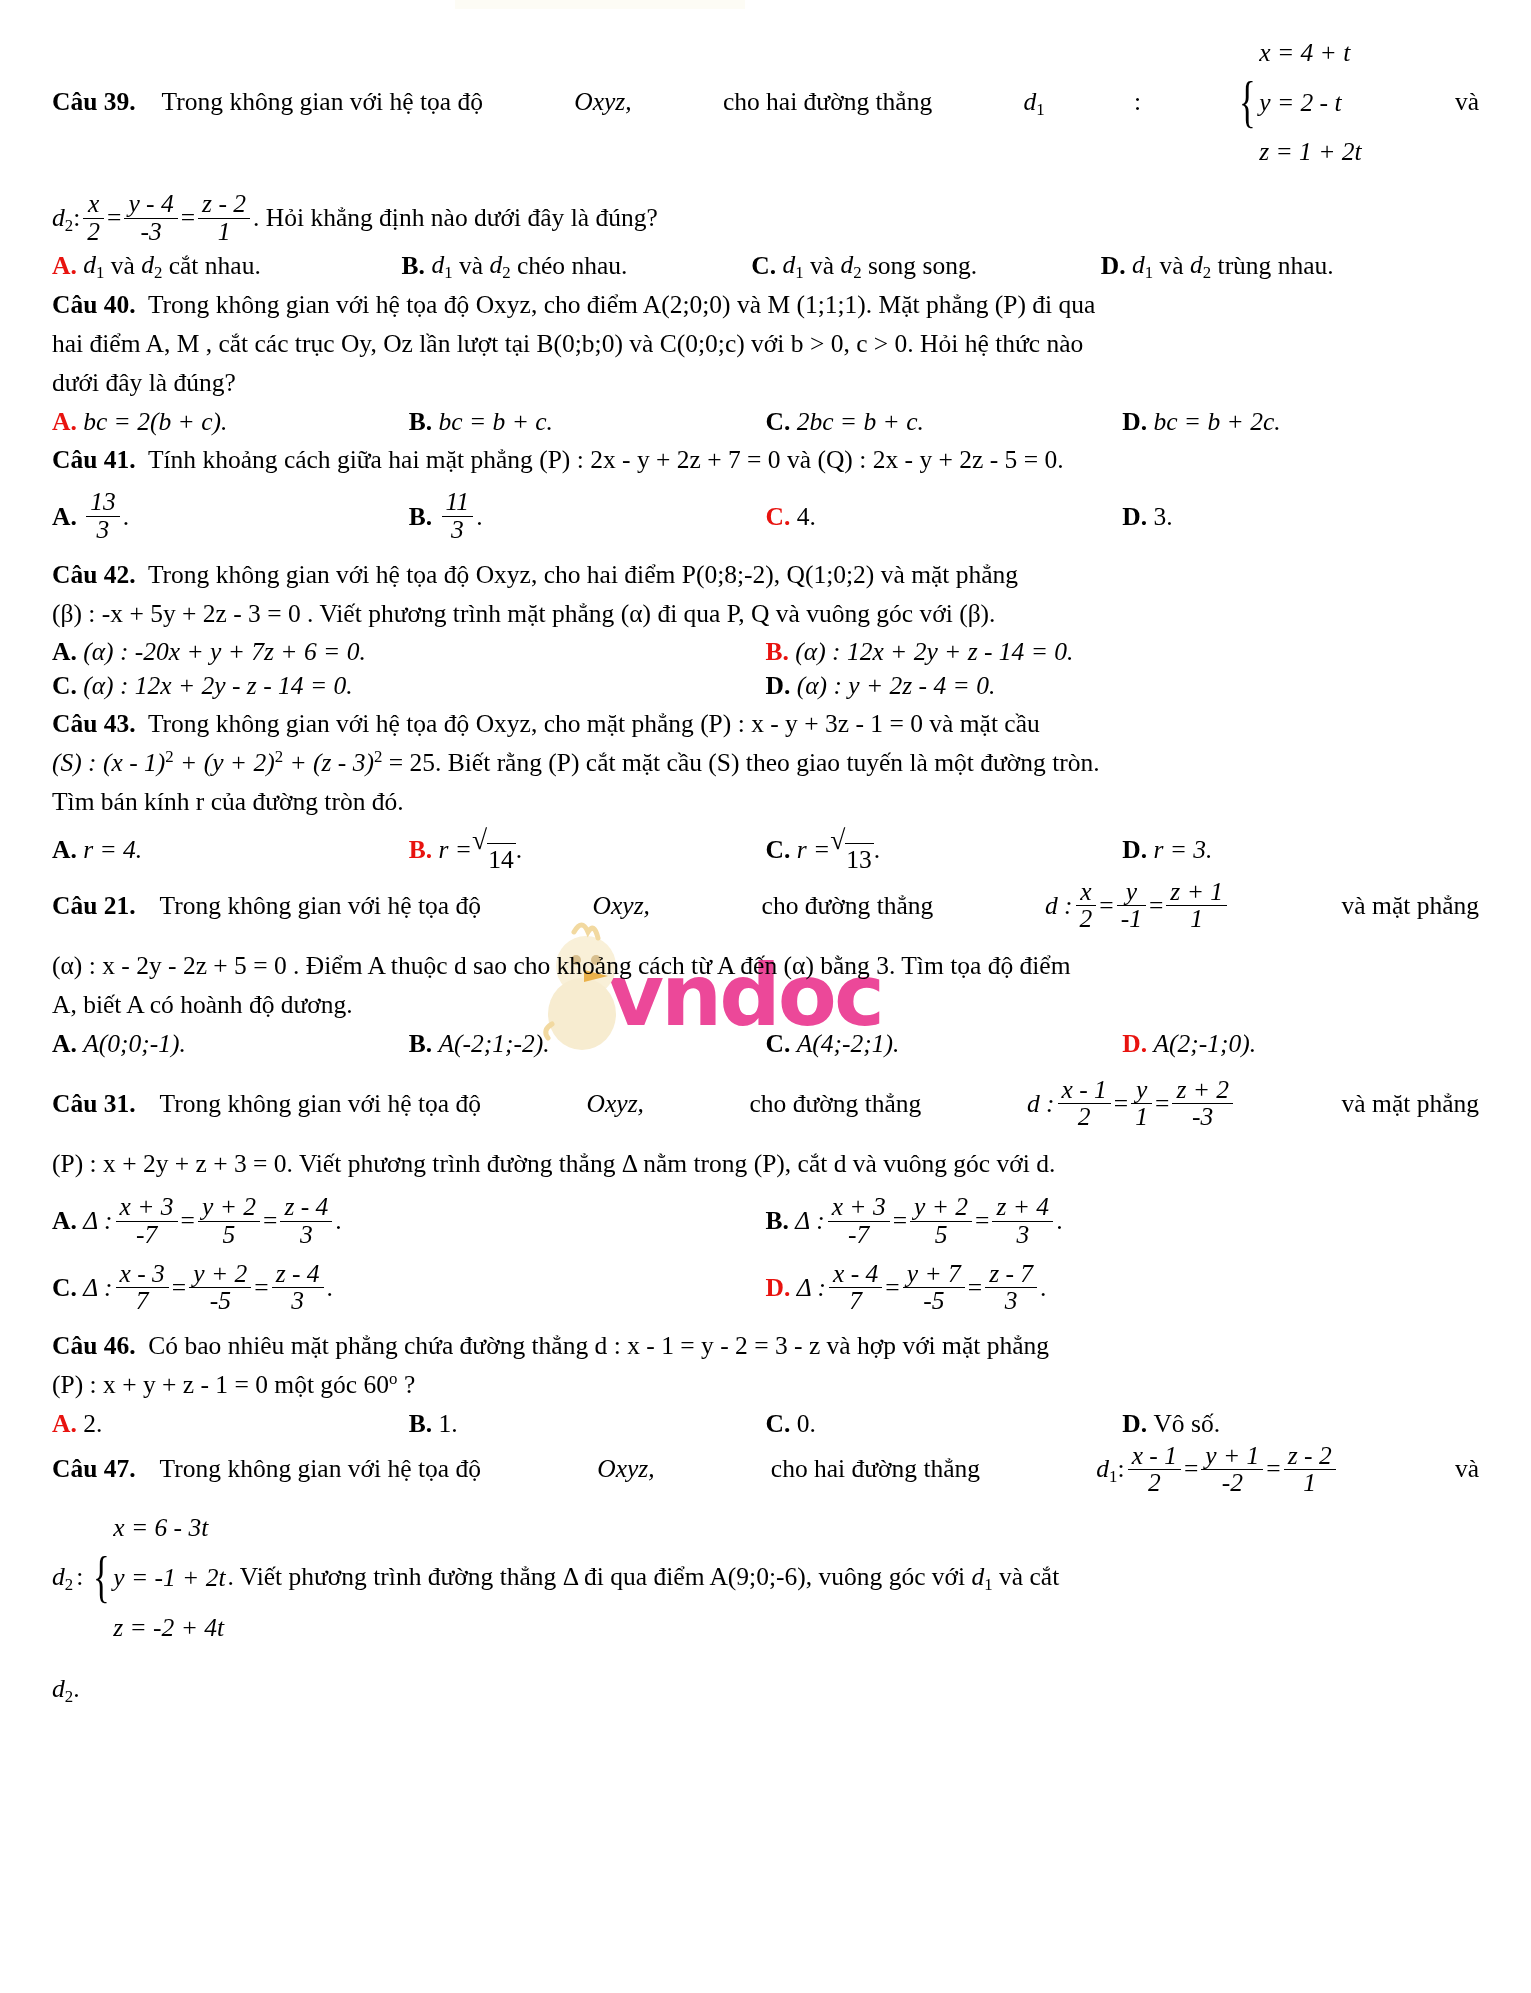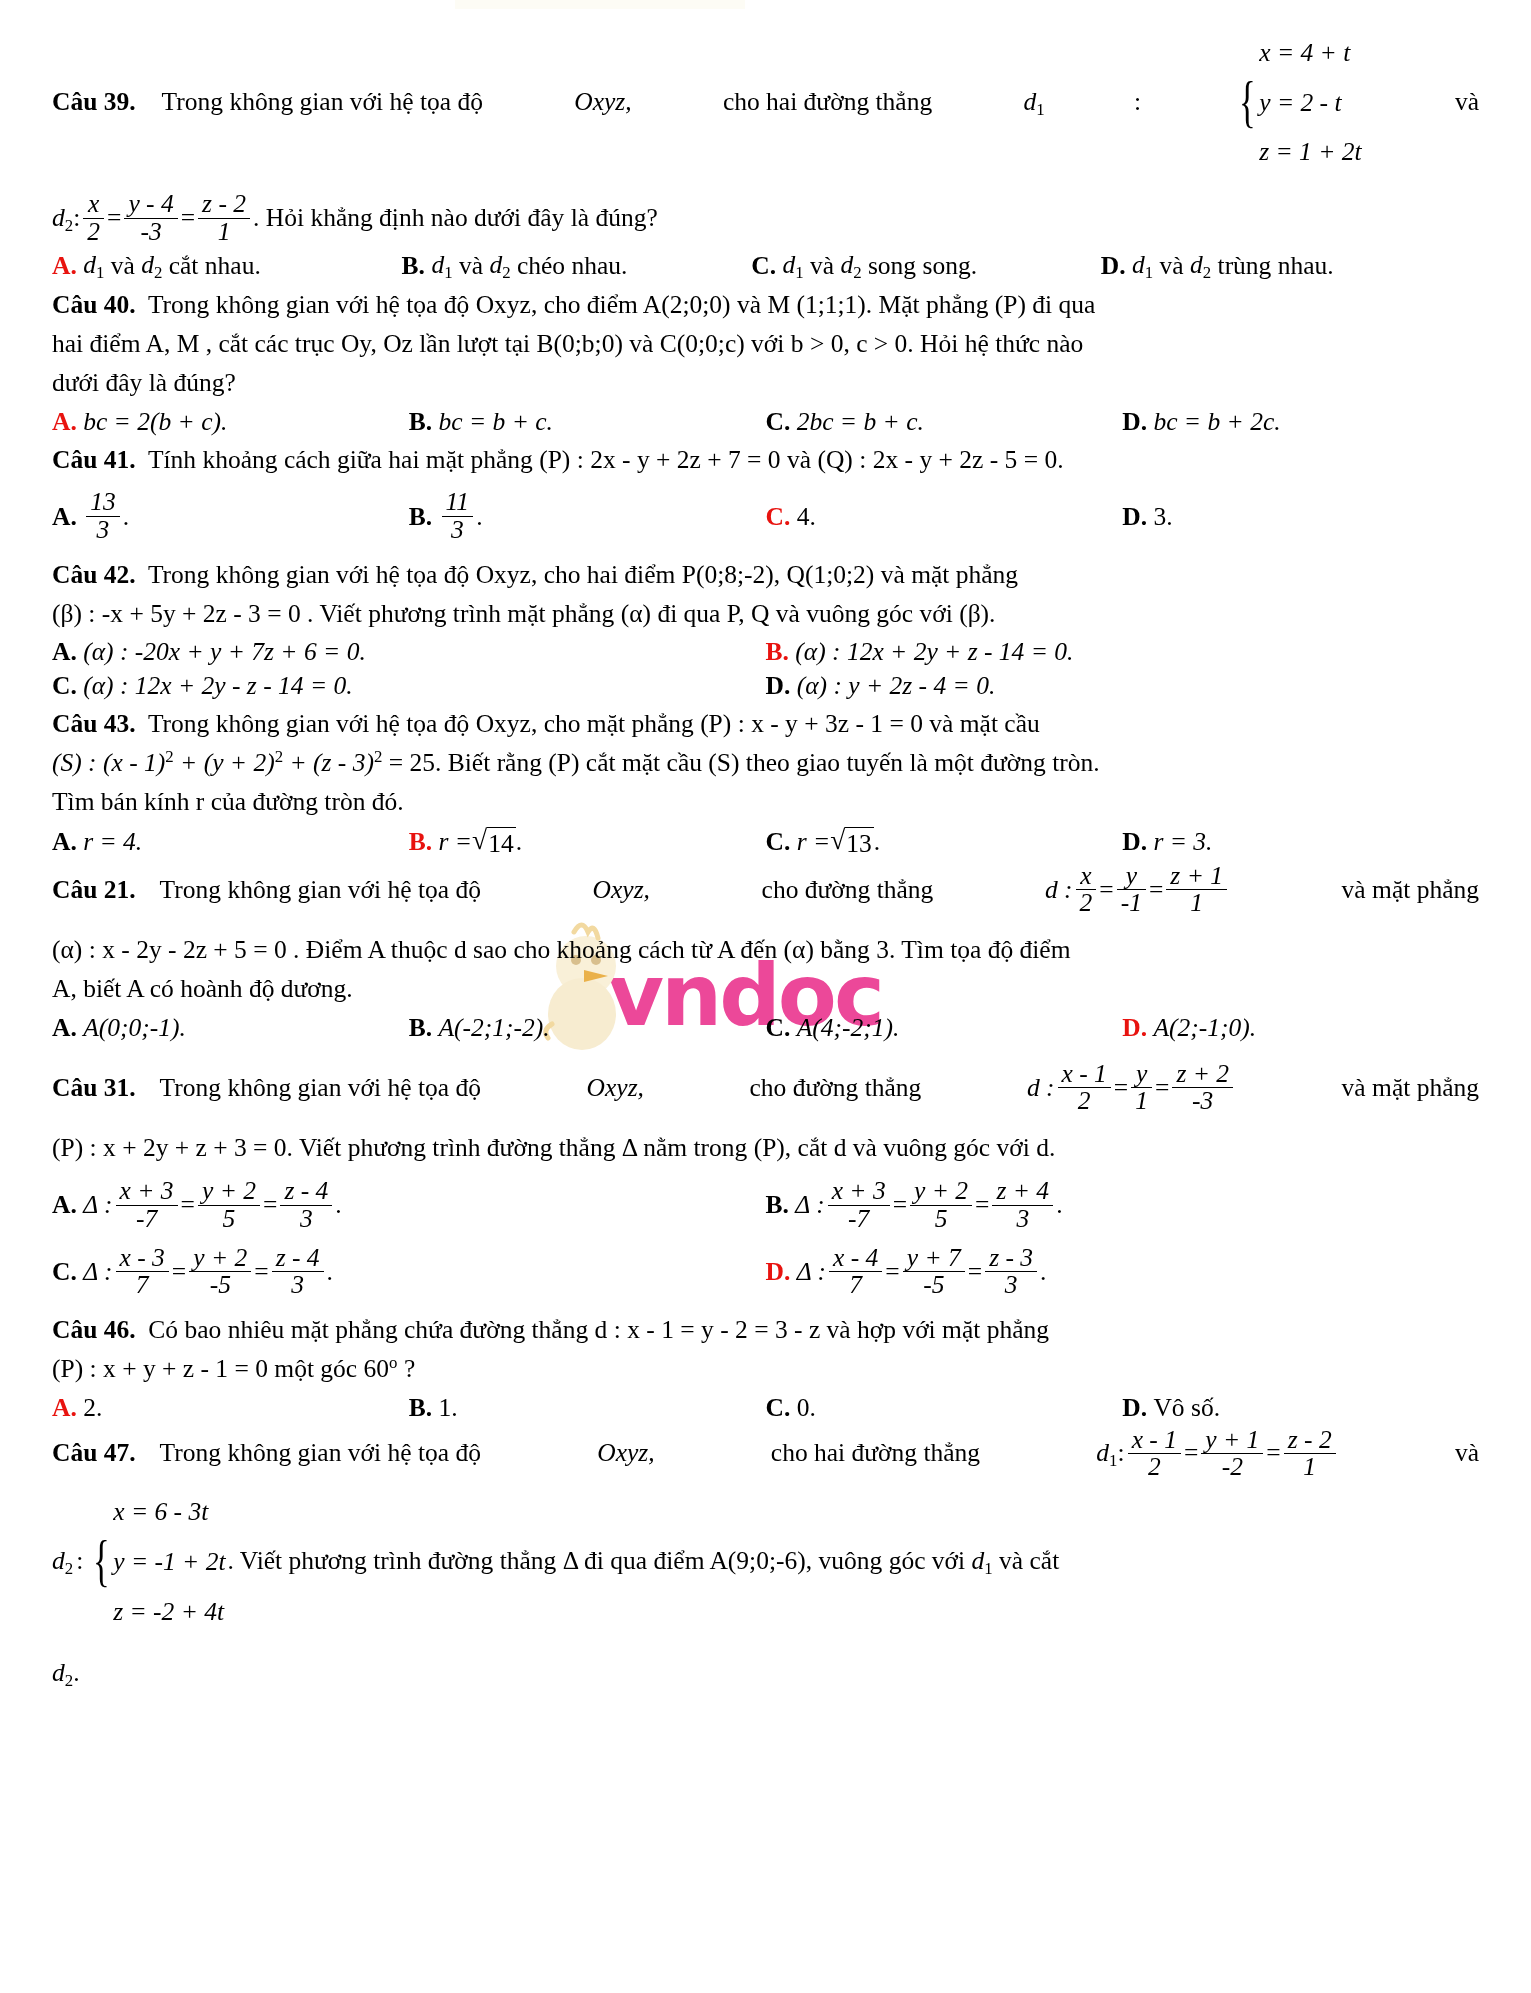--- a/index.html
+++ b/index.html
@@ -68,21 +68,21 @@
     margin:0 2px;
   }
   .brace{
     font-size:2.2em; line-height:0.8; font-weight:300;
     transform:scaleX(0.62); display:inline-block; margin-right:-2px;
   }
   .sys-rows{ display:inline-flex; flex-direction:column; font-style:italic; line-height:1.95; }
 
   .sqrt{ display:inline-flex; align-items:flex-start; }
   .sqrt .rad{ font-size:1.08em; line-height:1; }
-  .sqrt .bar{ border-top:1.4px solid #000; padding:1px 2px 0 1px; margin-top:1px; }
+  .sqrt .bar{ border-top:1.4px solid #000; padding:1px 2px 0 1px; margin-top:17px; }
 
   .spacer-sm{ height:6px; }
   .spacer-md{ height:14px; }
 </style>
 </head>
 <body>
 
 <div class="page">
 
   <div class="top-smear"></div>
@@ -350,21 +350,21 @@
         <span class="ital">Δ :</span>
         <span class="frac">
             <span class="num">x - 4</span>
             <span class="den">7</span>
           </span>=
         <span class="frac">
             <span class="num">y + 7</span>
             <span class="den">-5</span>
           </span>=
         <span class="frac">
-            <span class="num">z - 3</span>
+            <span class="num">z - 7</span>
             <span class="den">3</span>
           </span><span>.</span>
       </div>
     </div>
 
     <div class="q">
       <div class="qline"><span class="qnum">Câu 46.</span>&nbsp; <span>Có bao nhiêu mặt phẳng chứa đường thẳng d : x - 1 = y - 2 = 3 - z và hợp với mặt phẳng</span></div>
       <div class="qline"><span>(P) : x + y + z - 1 = 0 một góc 60</span><span class="sup ital">o</span><span> ?</span></div>
     </div>
     <div class="opts four">

